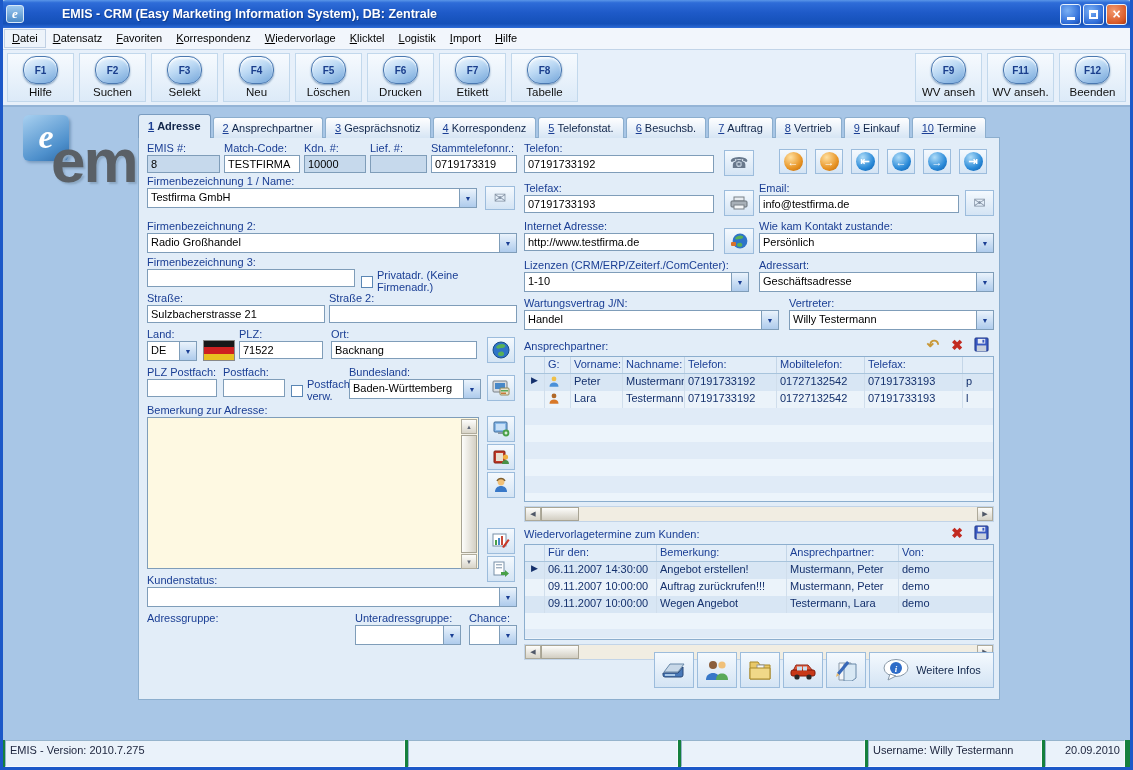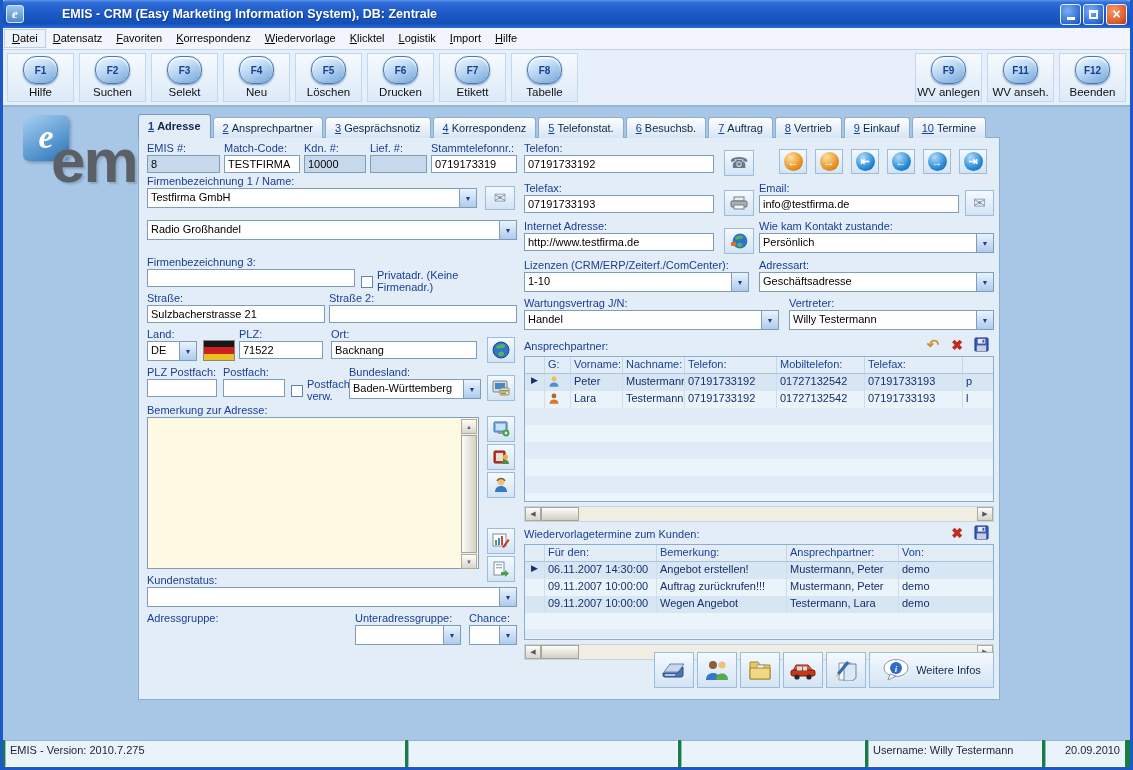--- a/index.html
+++ b/index.html
@@ -195,21 +195,21 @@
         <div class="keycap">F7</div>
         <div class="tb-label">Etikett</div>
       </div>
     <div class="tb-btn">
         <div class="keycap">F8</div>
         <div class="tb-label">Tabelle</div>
       </div>
     <div class="tb-spacer"></div>
     <div class="tb-btn">
         <div class="keycap">F9</div>
-        <div class="tb-label">WV anlegen</div>
+        <div class="tb-label">WV anseh</div>
       </div>
     <div class="tb-btn">
         <div class="keycap">F11</div>
         <div class="tb-label">WV anseh.</div>
       </div>
     <div class="tb-btn">
         <div class="keycap">F12</div>
         <div class="tb-label">Beenden</div>
       </div>
   </div>
@@ -259,20 +259,21 @@
         <div class="dd">
             <span class="dd-val">Testfirma GmbH</span>
             <span class="dd-btn">▼</span>
           </div>
       </div>
       <div class="icon-btn" style="left:346px;top:48px;width:30px;height:24px">
           <span class="glyph-env">✉</span>
         </div>
 
       <div class="fld" style="left:8px;top:82px;width:370px">
+        <div class="lbl">Firmenbezeichnung 2:</div>
         <div class="dd">
             <span class="dd-val">Radio Großhandel</span>
             <span class="dd-btn">▼</span>
           </div>
       </div>
 
       <div class="fld" style="left:8px;top:118px;width:208px">
         <div class="lbl">Firmenbezeichnung 3:</div>
         <input class="inp" value="" style="">
       </div>

